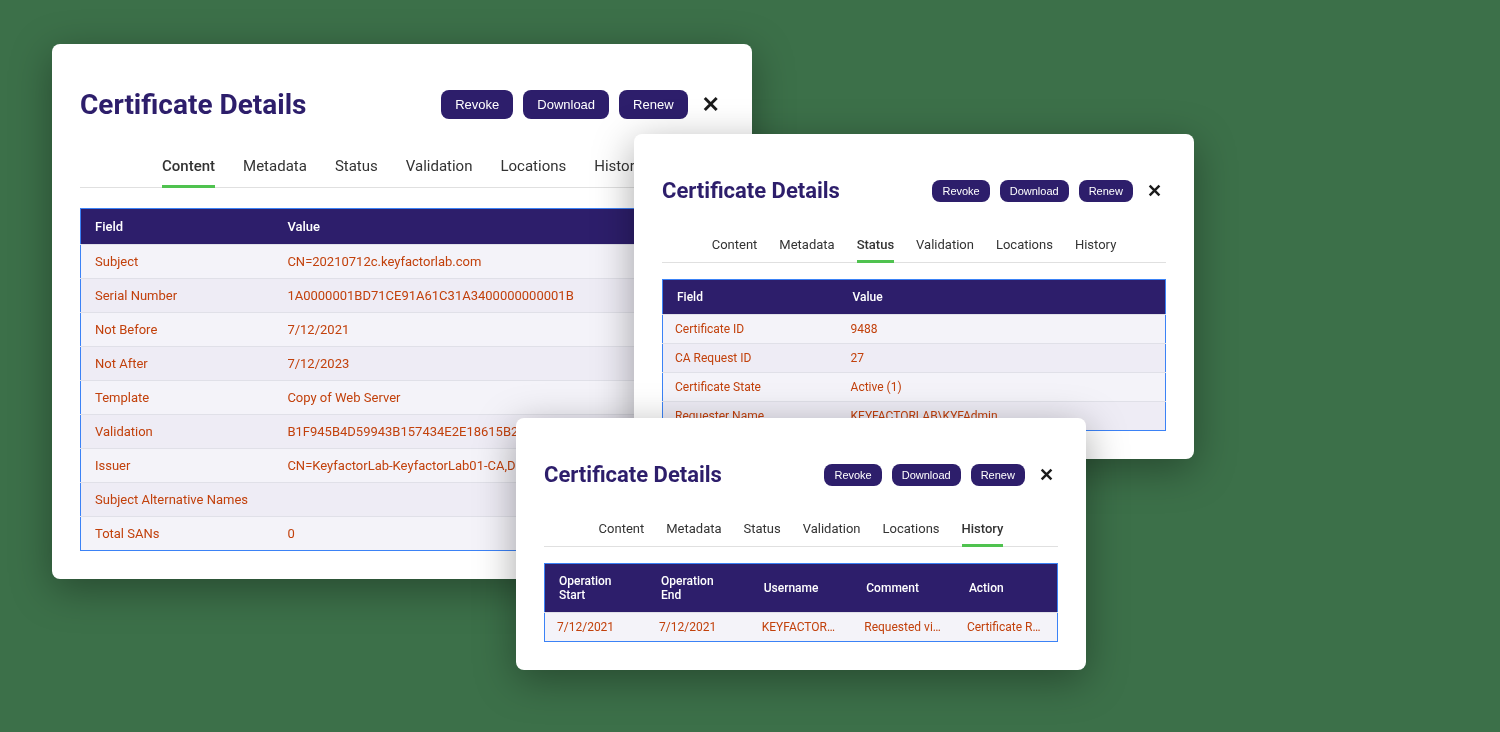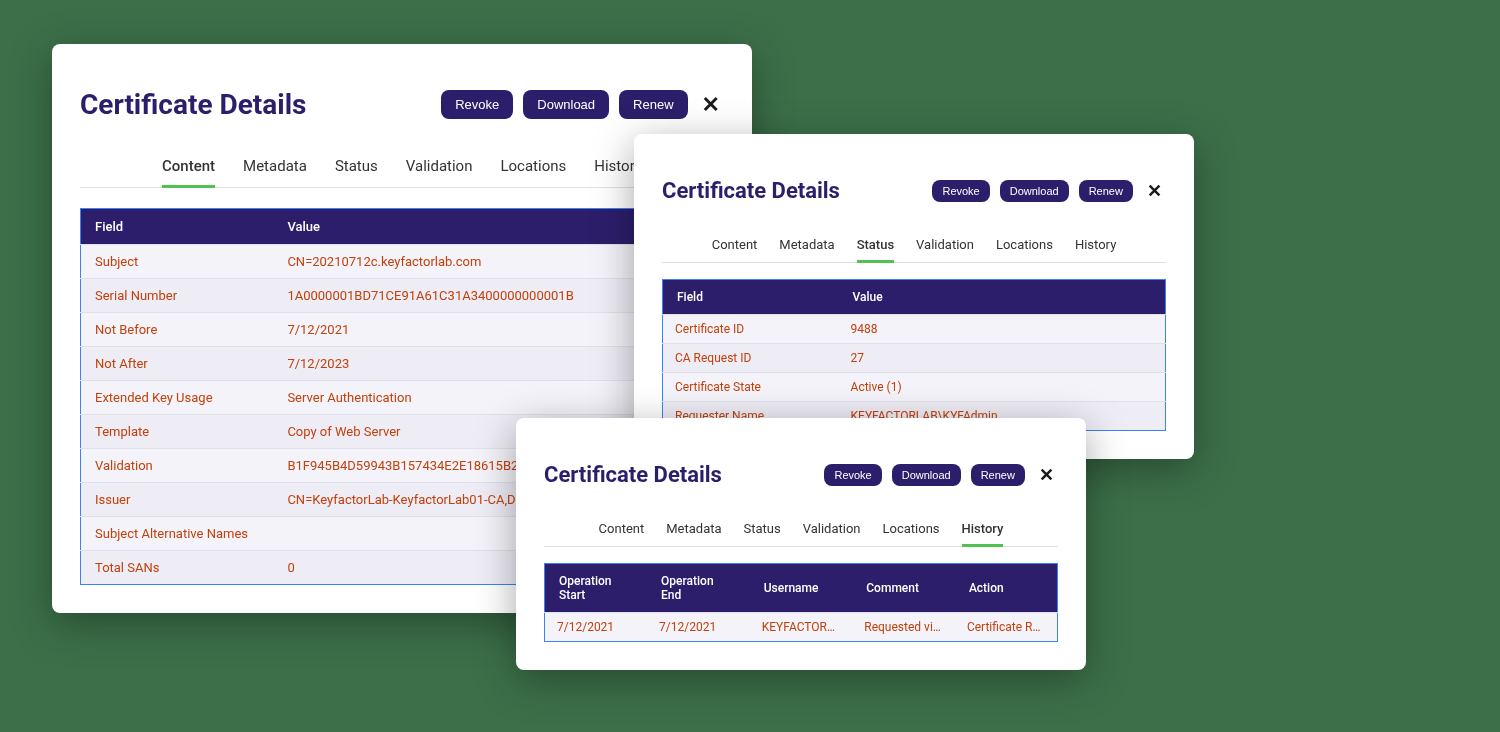--- a/index.html
+++ b/index.html
@@ -142,24 +142,20 @@
         </tr>
       <tr>
           <td>Not Before</td>
           <td>7/12/2021</td>
         </tr>
       <tr>
           <td>Not After</td>
           <td>7/12/2023</td>
         </tr>
       <tr>
-          <td>Extended Key Usage</td>
-          <td>Server Authentication</td>
-        </tr>
-      <tr>
           <td>Template</td>
           <td>Copy of Web Server</td>
         </tr>
       <tr>
           <td>Validation</td>
           <td>B1F945B4D59943B157434E2E18615B23A4D</td>
         </tr>
       <tr>
           <td>Issuer</td>
           <td>CN=KeyfactorLab-KeyfactorLab01-CA,DC=</td>

